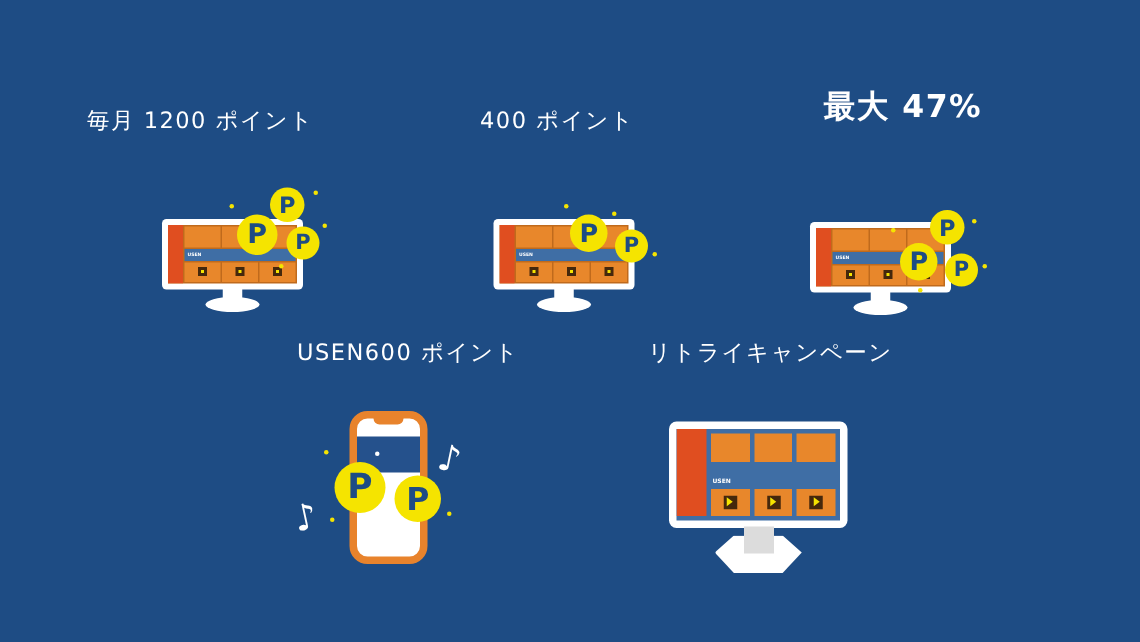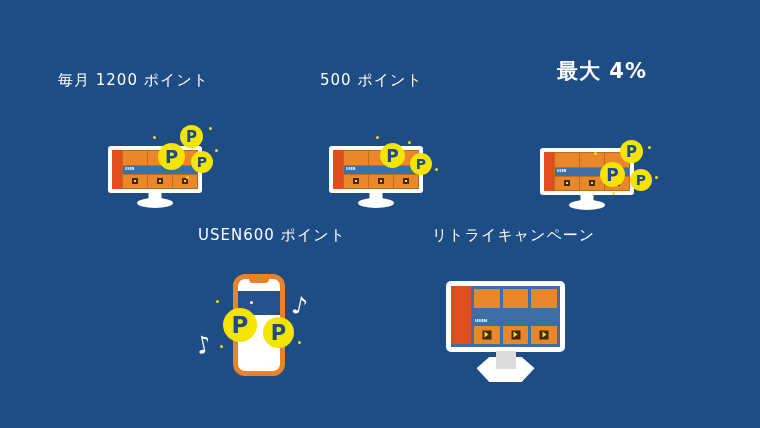--- a/index.html
+++ b/index.html
@@ -51,23 +51,23 @@
         display:flex;align-items:center;justify-content:center;z-index:5;}
   .spark{position:absolute;width:3px;height:3px;background:#F5E400;border-radius:50%;z-index:6;}
   .spark.white{background:#FFFFFF;}
 </style>
 </head>
 <body>
 
 <div class="canvas">
 
   <div class="lbl" style="left:58px;top:71px;">毎月 1200 ポイント</div>
-  <div class="lbl" style="left:320px;top:71px;">500 ポイント</div>
+  <div class="lbl" style="left:320px;top:71px;">400 ポイント</div>
   <div class="lbl2" style="left:522px;top:58px;width:160px;">
-    <div>最大 4%</div>
+    <div>最大 47%</div>
   </div>
 
   <div class="lbl" style="left:162px;top:226px;margin-left:36px;">USEN600 ポイント</div>
   <div class="lbl" style="left:432px;top:226px;">リトライキャンペーン</div>
 
   <div class="monitor-sm" style="left:108px;top:146px;">
     <div class="screen-sm">
       <div class="sidebar-sm"></div>
       <div class="main-sm">
         <div class="row-sm">

